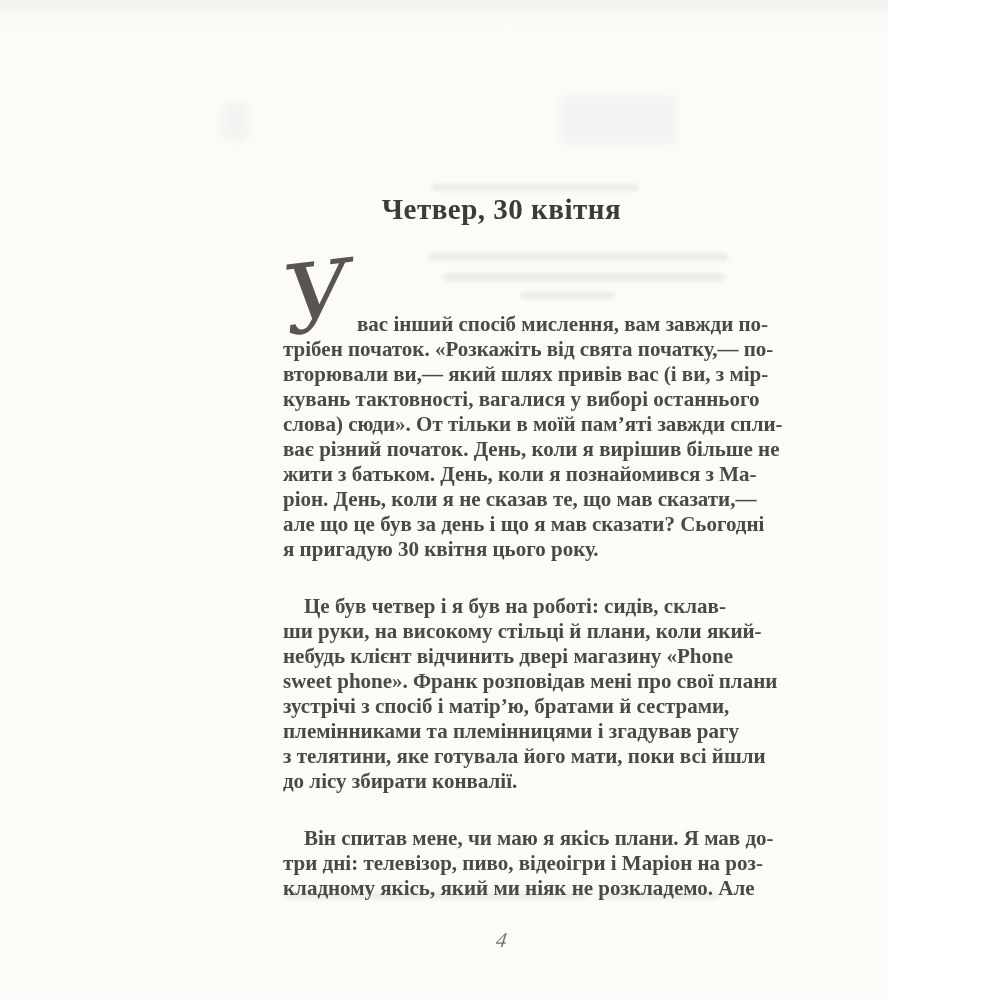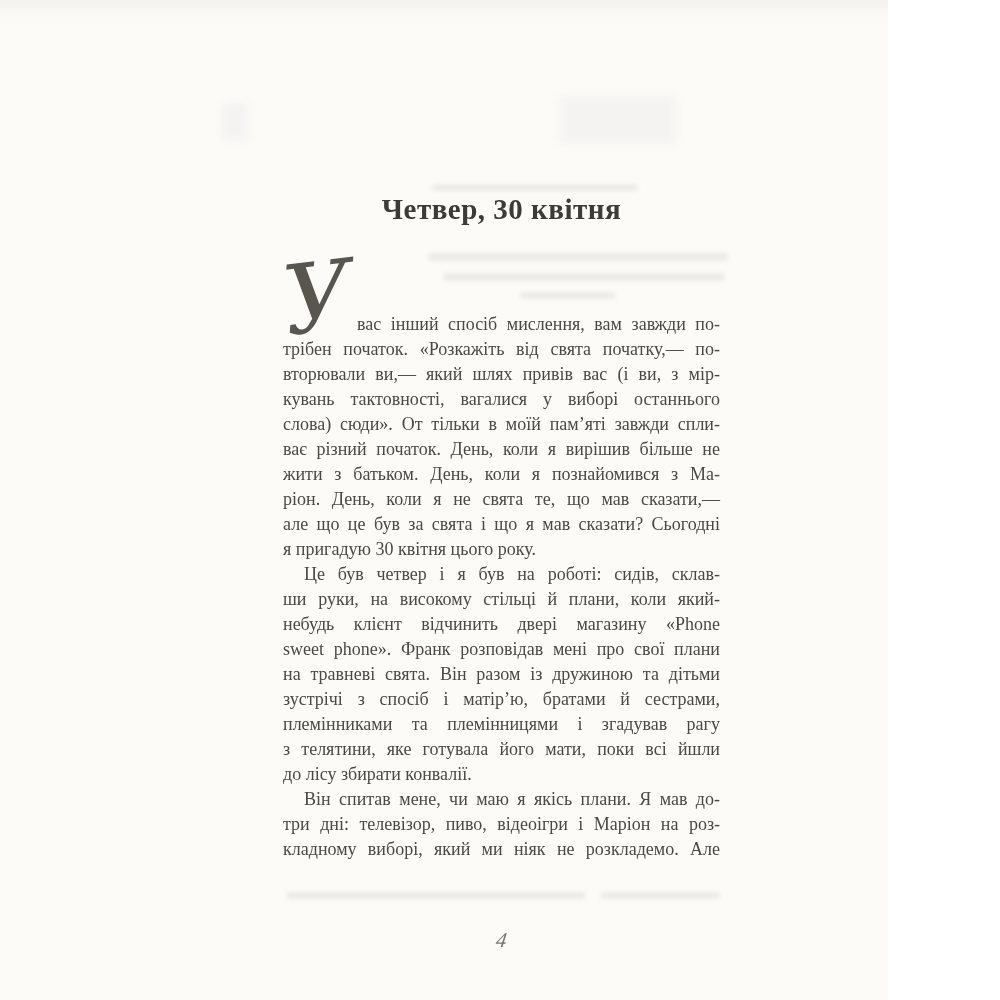--- a/index.html
+++ b/index.html
@@ -49,27 +49,28 @@
     text-align: center;
   }
   .body-text {
     position: absolute;
     left: 283px; top: 312px; width: 437px;
     color: #4b4945;
   }
   .line {
     height: 25px;
     line-height: 25px;
-    font-size: 18px;
+    font-size: 21px;
     white-space: nowrap;
     text-align: justify;
     text-align-last: justify;
+    font-weight: bold;
   }
   .line.indent-drop { padding-left: 74px; }
-  .line.indent-par  { padding-left: 21px; }
+  .line.indent-par  { padding-left: 21px; margin-top: 32px; }
   .line.last-left   { text-align-last: left; }
 
   .page-number {
     position: absolute;
     left: 283px; top: 928px; width: 437px;
     text-align: center;
     font-style: italic;
     font-size: 21px;
     color: #76746f;
     transform: skewX(-8deg);
@@ -94,32 +95,31 @@
   <div class="drop-cap">У</div>
 
   <div class="body-text">
       <div class="line indent-drop">вас інший спосіб мислення, вам завжди по-</div>
       <div class="line">трібен початок. «Розкажіть від свята початку,— по-</div>
       <div class="line">вторювали ви,— який шлях привів вас (і ви, з мір-</div>
       <div class="line">кувань тактовності, вагалися у виборі останнього</div>
       <div class="line">слова) сюди». От тільки в моїй пам’яті завжди спли-</div>
       <div class="line">ває різний початок. День, коли я вирішив більше не</div>
       <div class="line">жити з батьком. День, коли я познайомився з Ма-</div>
-      <div class="line">ріон. День, коли я не свята те, що мав сказати,—</div>
-      <div class="line">але що це був за свята і що я мав сказати? Сьогодні</div>
+      <div class="line">ріон. День, коли я не сказав те, що мав сказати,—</div>
+      <div class="line">але що це був за день і що я мав сказати? Сьогодні</div>
       <div class="line last-left">я пригадую 30 квітня цього року.</div>
       <div class="line indent-par">Це був четвер і я був на роботі: сидів, склав-</div>
       <div class="line">ши руки, на високому стільці й плани, коли який-</div>
       <div class="line">небудь клієнт відчинить двері магазину «Phone</div>
       <div class="line">sweet phone». Франк розповідав мені про свої плани</div>
-      <div class="line">на травневі свята. Він разом із дружиною та дітьми</div>
       <div class="line">зустрічі з спосіб і матір’ю, братами й сестрами,</div>
       <div class="line">племінниками та племінницями і згадував рагу</div>
       <div class="line">з телятини, яке готувала його мати, поки всі йшли</div>
       <div class="line last-left">до лісу збирати конвалії.</div>
       <div class="line indent-par">Він спитав мене, чи маю я якісь плани. Я мав до-</div>
       <div class="line">три дні: телевізор, пиво, відеоігри і Маріон на роз-</div>
-      <div class="line">кладному виборі, який ми ніяк не розкладемо. Але</div>
+      <div class="line">кладному якісь, який ми ніяк не розкладемо. Але</div>
     </div>
 
   <div class="page-number">4</div>
 
 </div>
 
 </body></html>

